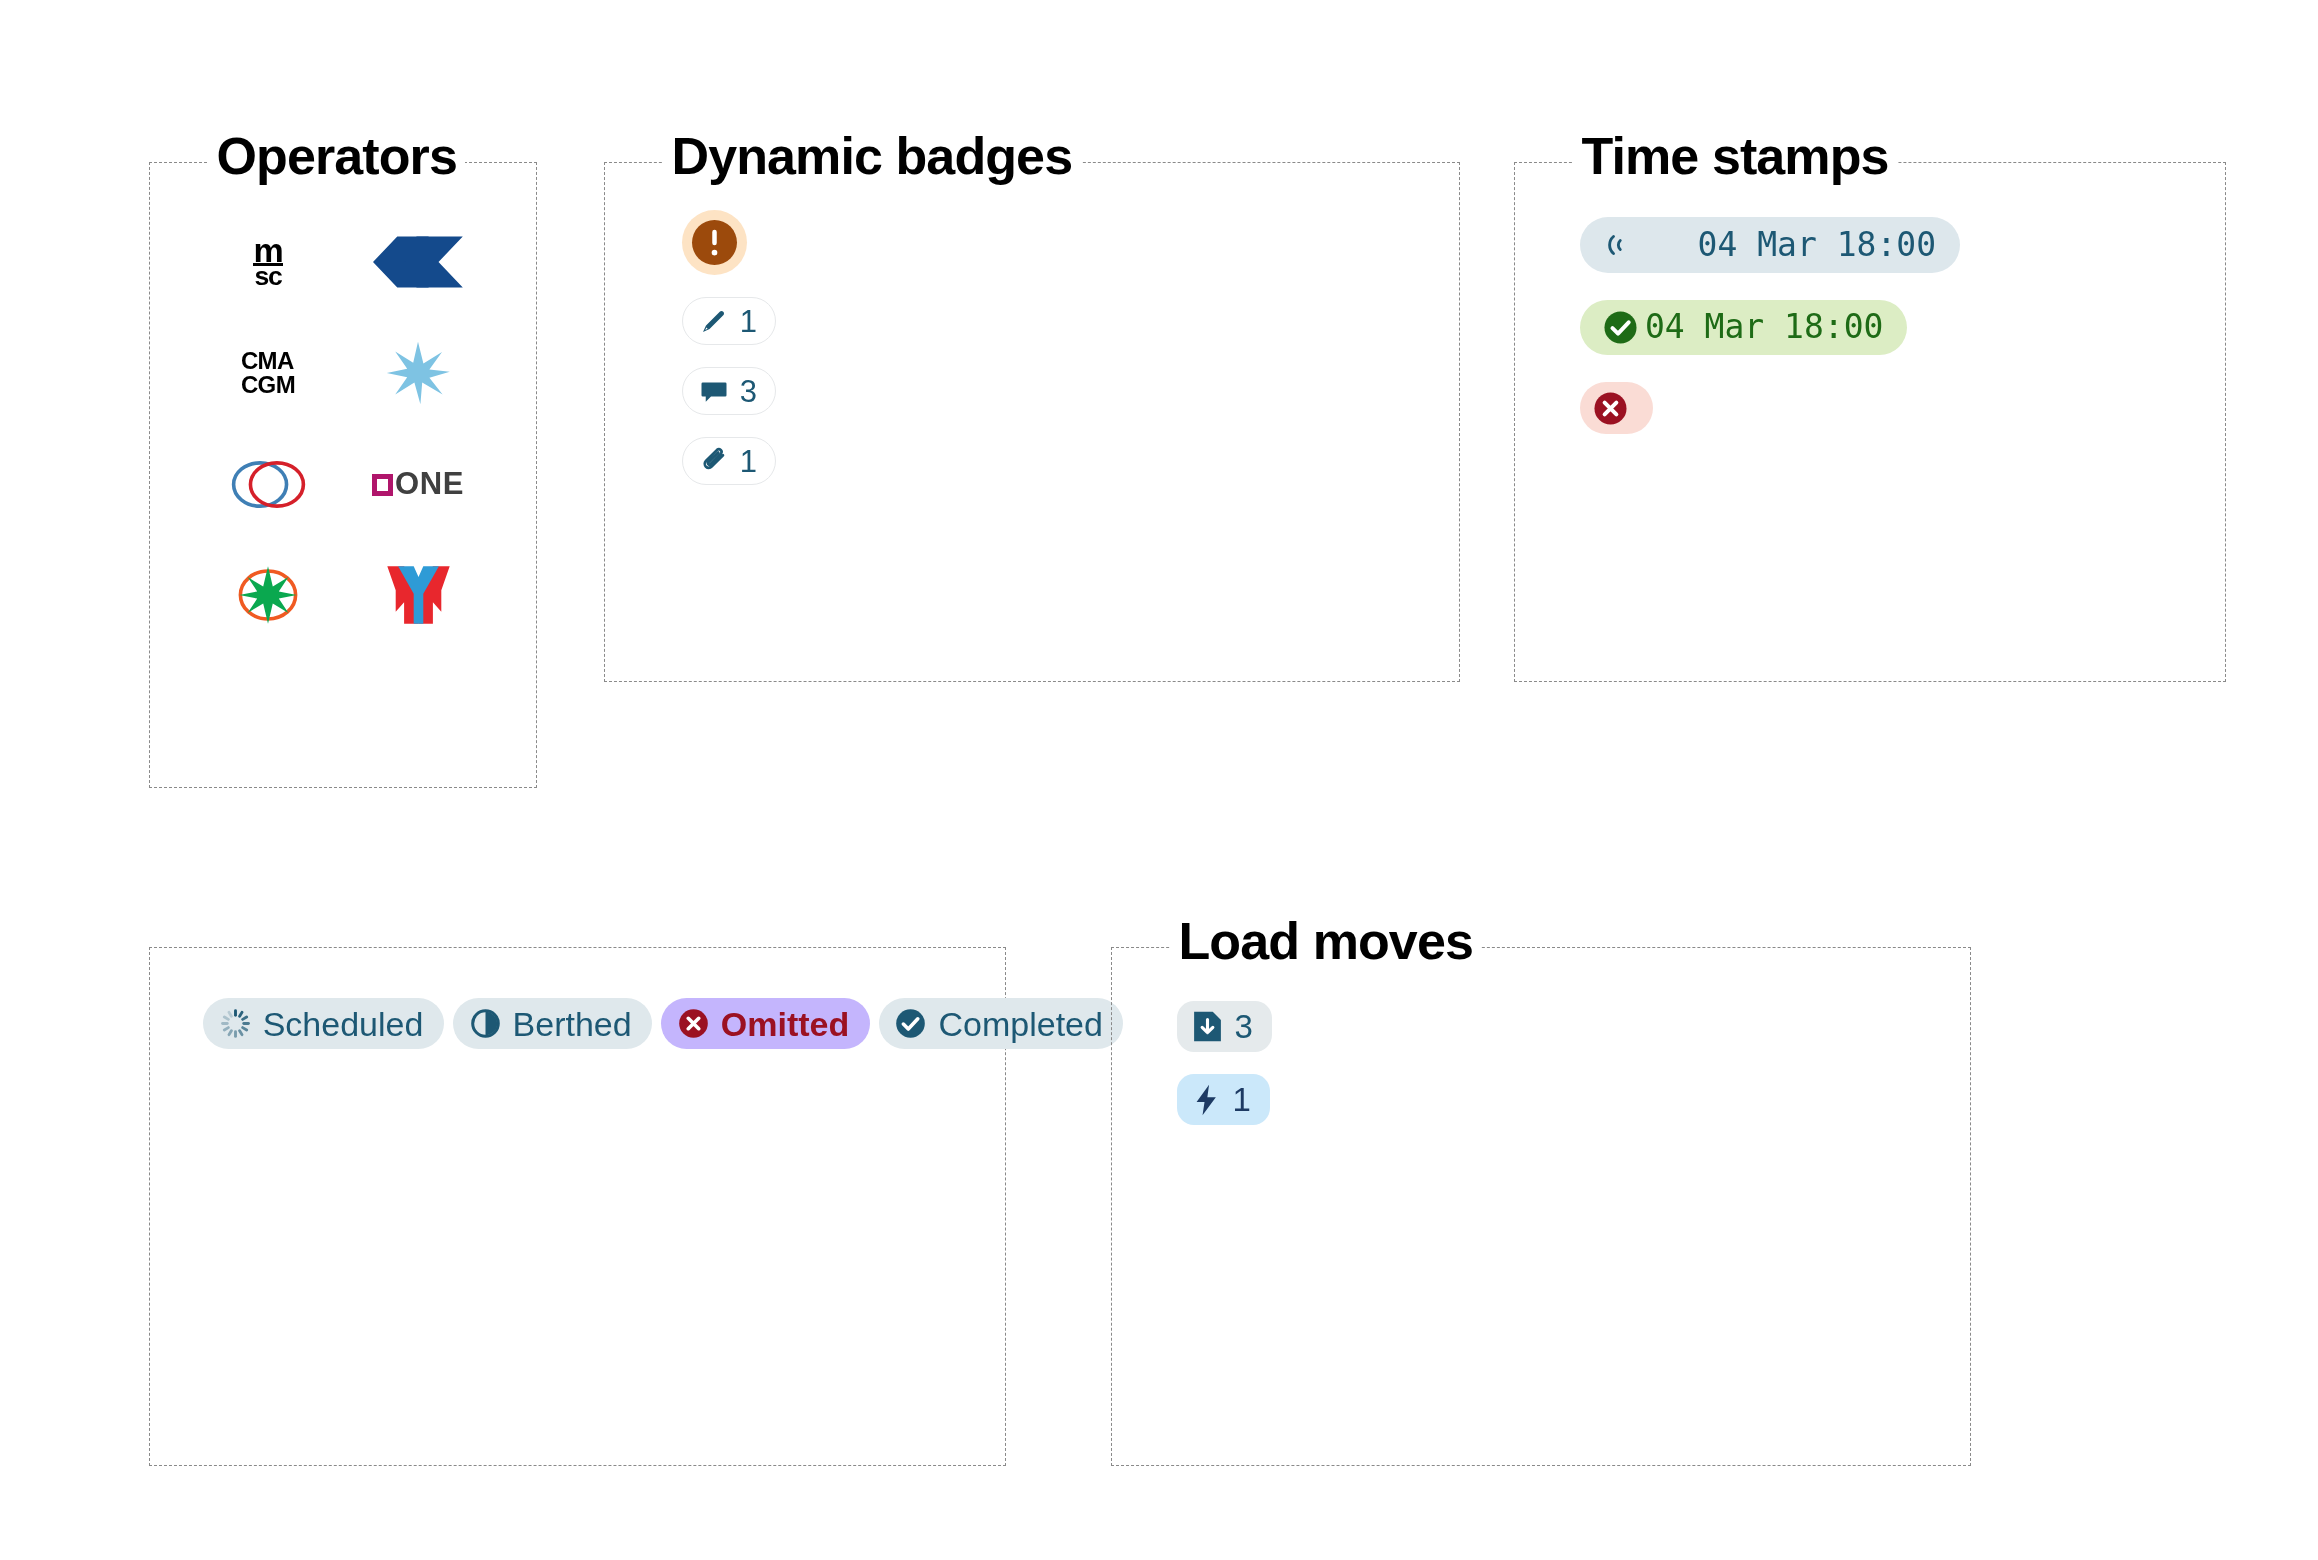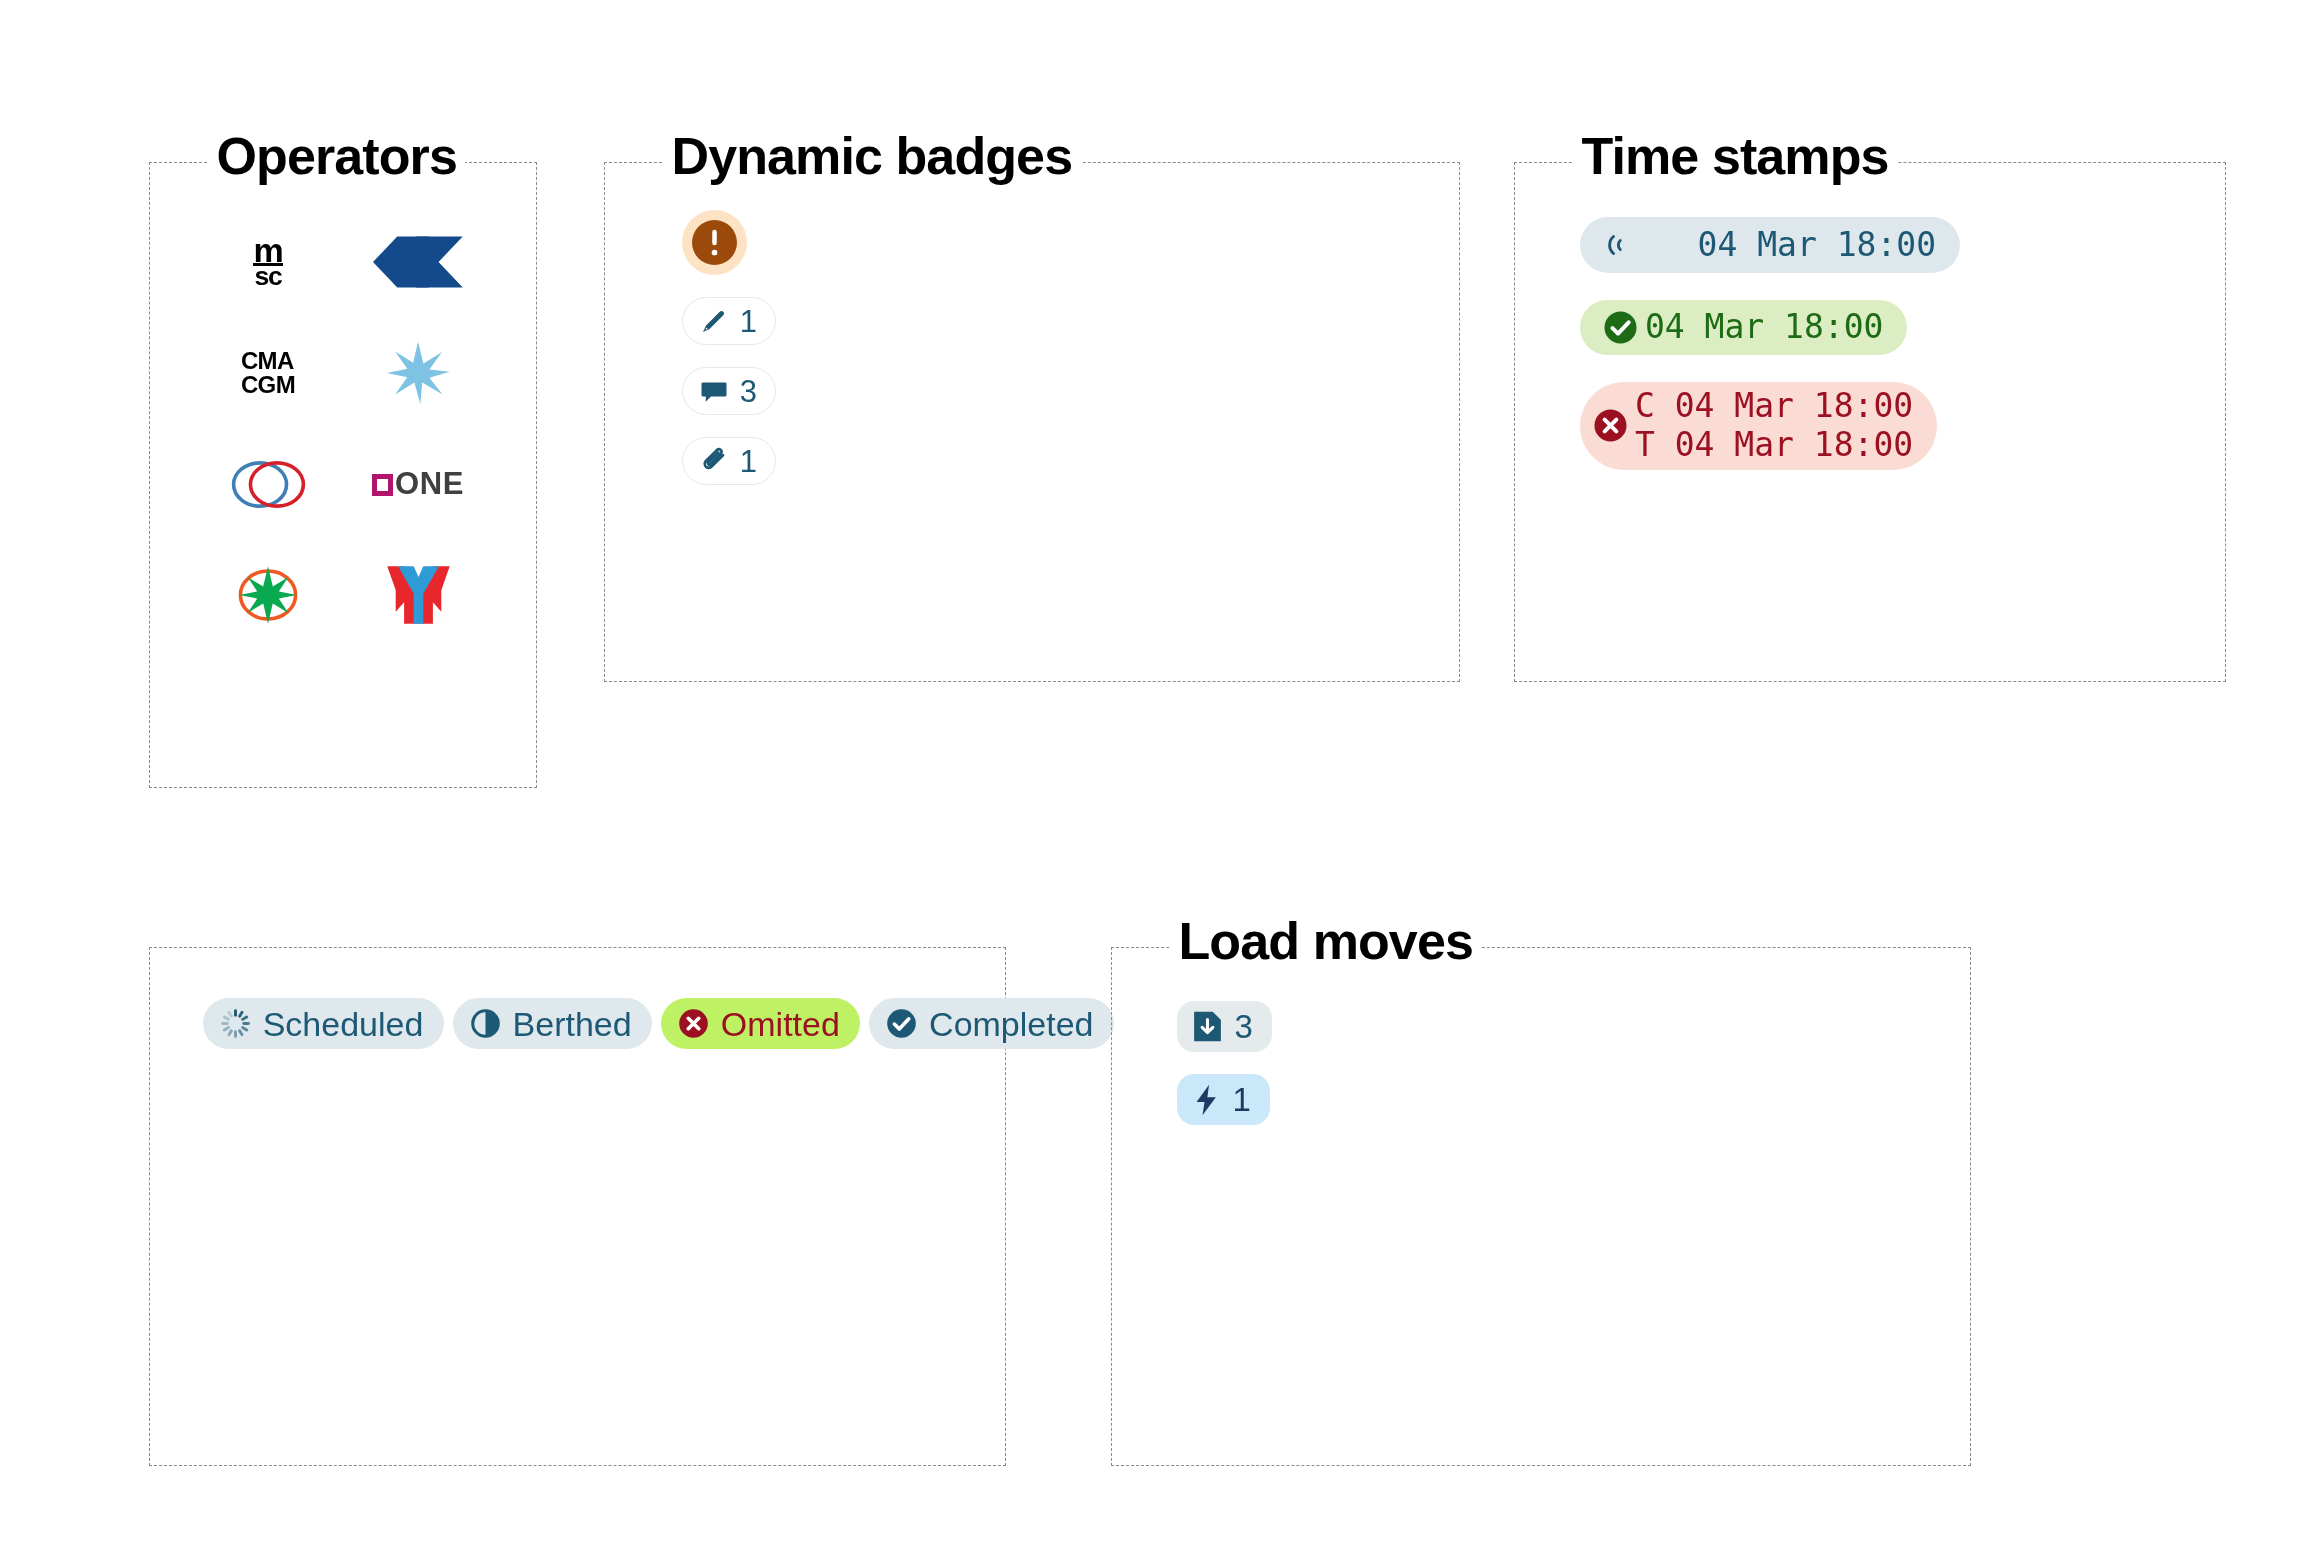--- a/index.html
+++ b/index.html
@@ -121,21 +121,21 @@
   .status-stack { position:absolute; top: 50px; left: 53px; display:flex; flex-direction:row; gap: 9px; align-items:flex-start;text-align:right; }
   .status-pill {
     display:inline-flex; align-items:center; gap: 11px;
     border-radius: 603px; padding: 7.2px 20.5px 7.2px 15.7px; min-height: 51px;
   }
   .status-pill .label {
     font-size: 34px; line-height: 1; font-family: "Liberation Sans", sans-serif;
   }
   .sb-neutral { background:#dfe8ec; }
   .sb-neutral .label { color:#1d5874; }
-  .sb-danger  { background:#bef264; }
+  .sb-danger  { background:#c4b5fd;font-weight:bold; }
   .sb-danger  .label { color:#9b1122; }
 
   
   #panel-loadmoves { left: 1111px; top: 947px; width: 860px; height: 519px; }
   .lm-stack { position:absolute; top: 53px; left: 65px; display:flex; flex-direction:column; gap: 22px; align-items:flex-start; }
   .lm-pill {
     display:inline-flex; align-items:center; gap: 12px;
     border-radius: 17px; padding: 7.2px 19.3px 7.2px 14.5px; min-height: 51px;
   }
   .lm-pill .num { font-size: 33px; line-height:1; font-family:"Liberation Sans", sans-serif; }
@@ -294,24 +294,20 @@
           </span>
           <span class="ts-text">04 Mar 18:00</span>
         </div>
 
         <div class="ts-pill ts-red">
           <span class="icon">
             <svg width="37" height="37" viewBox="0 0 24 24">
               <circle cx="12" cy="12" r="10.4" fill="#9b1122"></circle>
               <path fill="none" stroke="#ffffff" stroke-width="2.6" stroke-linecap="round" d="M8.2 8.2 L15.8 15.8 M15.8 8.2 L8.2 15.8"></path>
             </svg>
-          </span>
-          <span style="display:flex;flex-direction:column;">
-            <span class="ts-text">C 04 Mar 18:00</span>
-            <span class="ts-text">T 04 Mar 18:00</span>
           </span>
         </div>
 
       </div>
     </div>
   </div>
 
   <div class="panel" id="panel-status">
     <div class="panel-body">
       <div class="status-stack">

